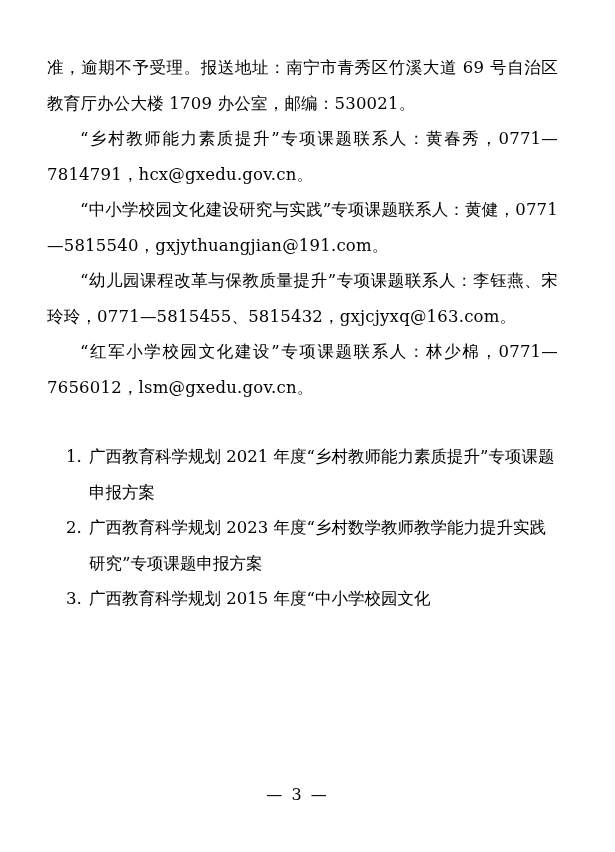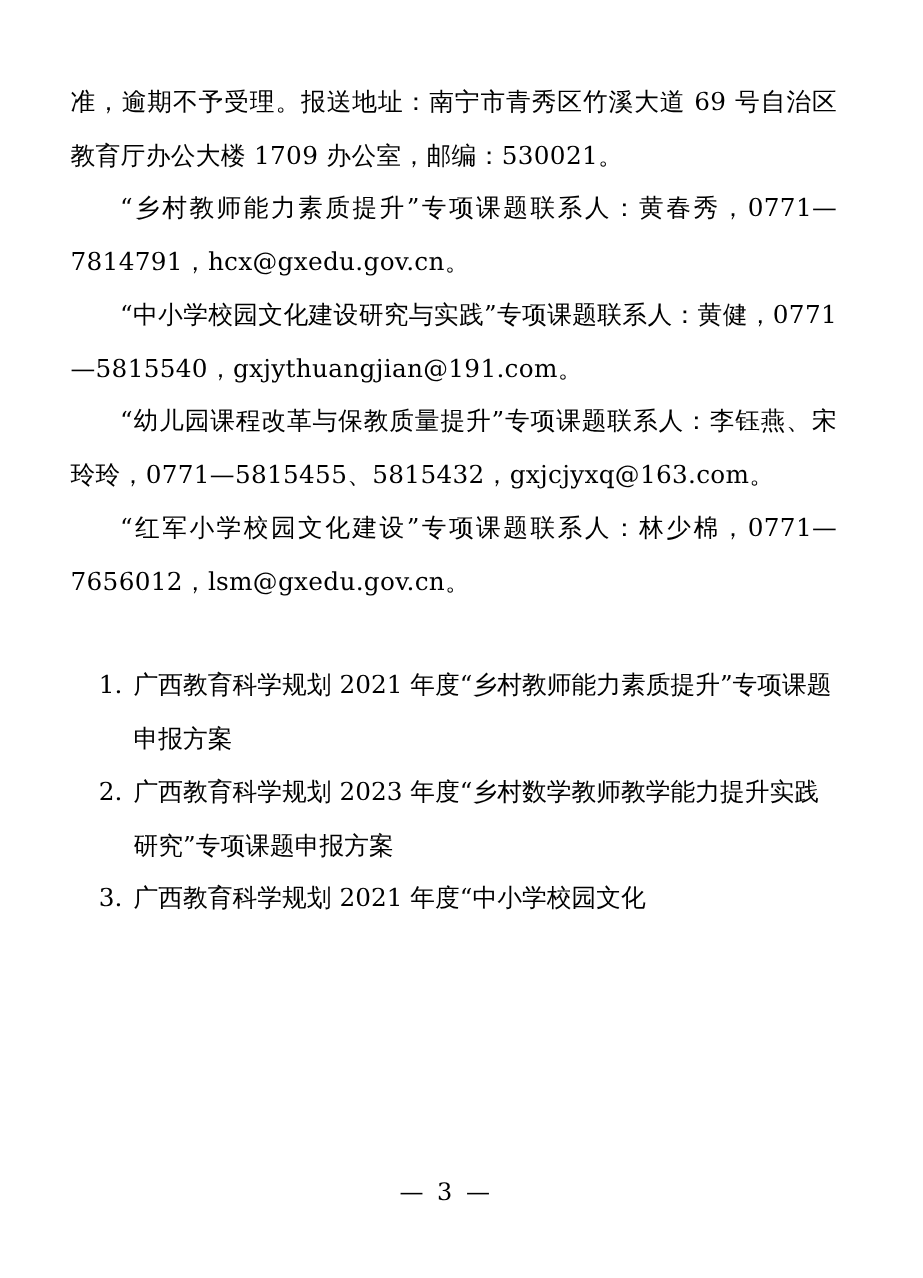--- a/index.html
+++ b/index.html
@@ -100,21 +100,21 @@
         <div class="attach-item first">
           <div class="attach-num">1.</div>
           <div class="attach-text">广西教育科学规划 2021 年度“乡村教师能力素质提升”专项课题申报方案</div>
         </div>
         <div class="attach-item">
           <div class="attach-num">2.</div>
           <div class="attach-text">广西教育科学规划 2023 年度“乡村数学教师教学能力提升实践研究”专项课题申报方案</div>
         </div>
         <div class="attach-item">
           <div class="attach-num">3.</div>
-          <div class="attach-text">广西教育科学规划 2021 年度“中小学校园文化</div>
+          <div class="attach-text">广西教育科学规划 2015 年度“中小学校园文化</div>
         </div>
       </div>
     </div>
   </div>
 
   <div class="page-number">— 3 —</div>
 
 </div>
 
 </body></html>

